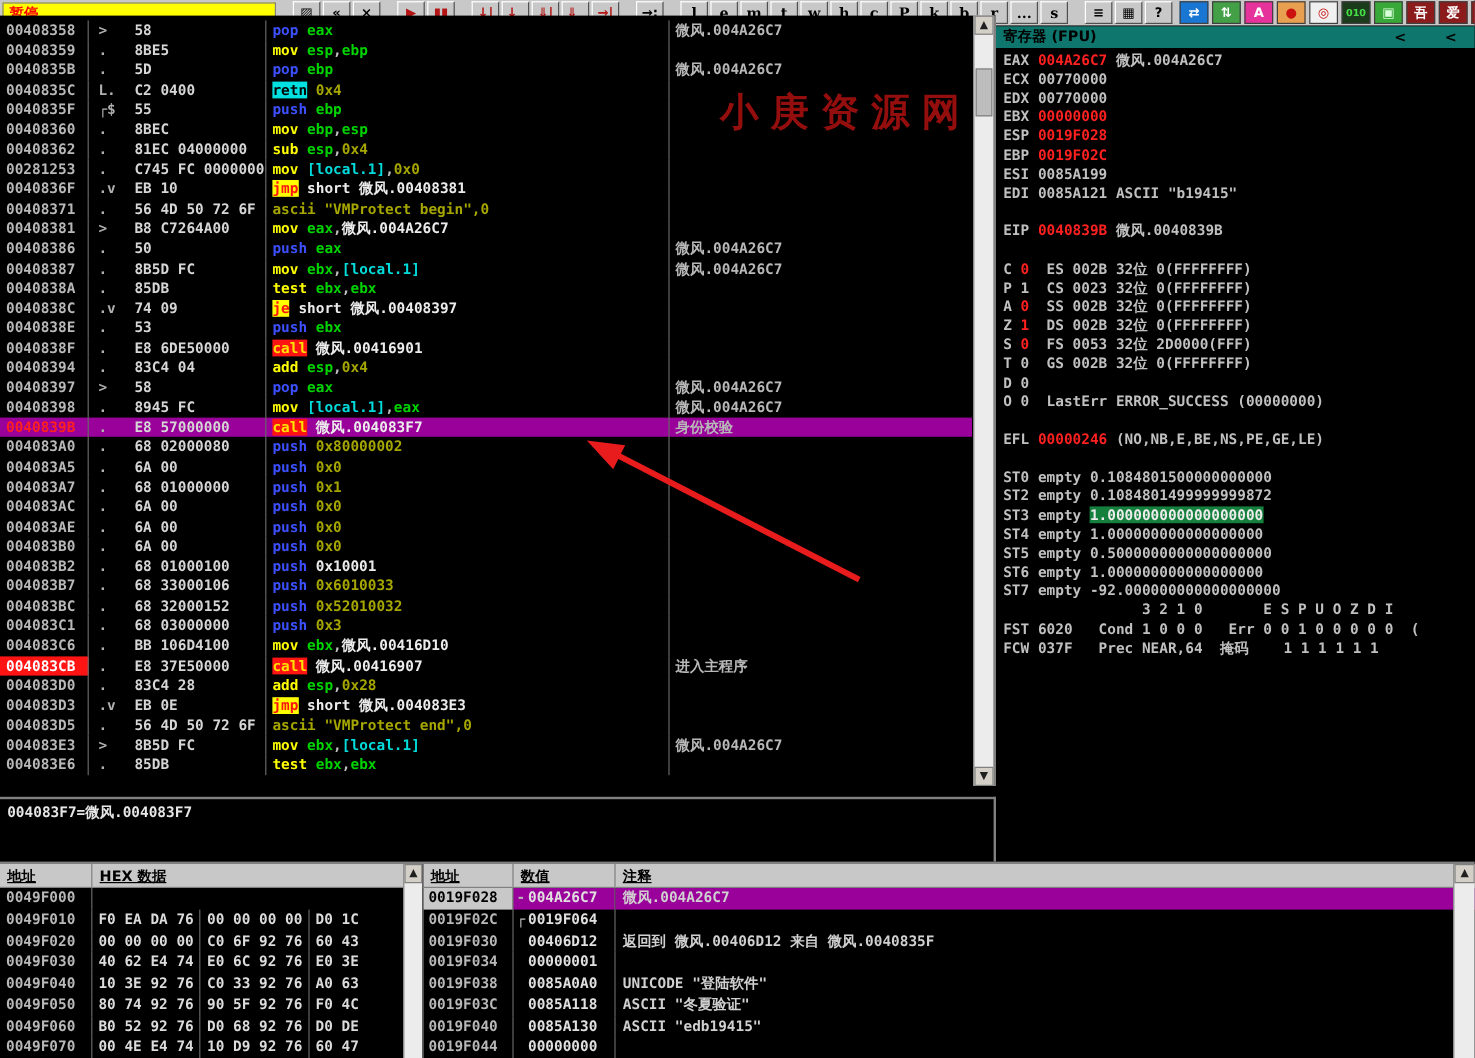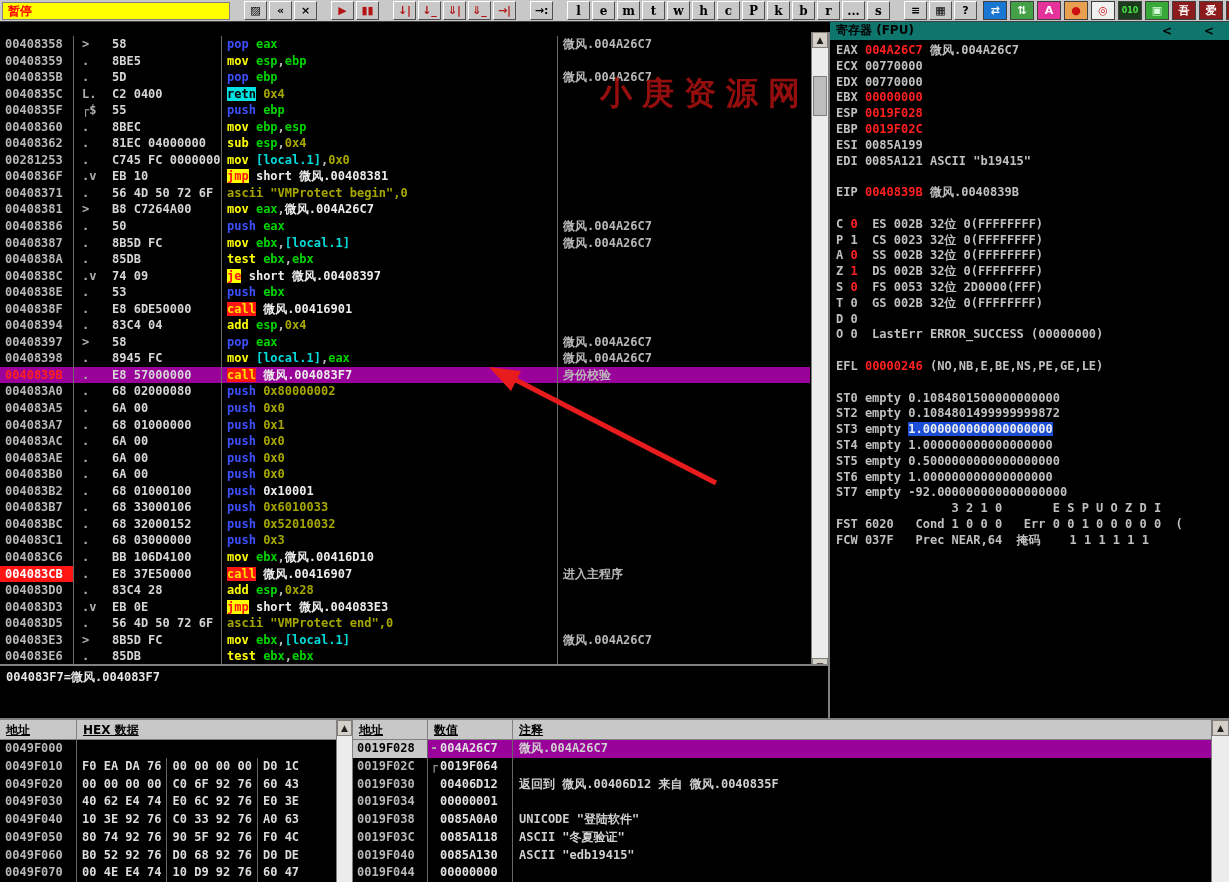--- a/index.html
+++ b/index.html
@@ -13,40 +13,40 @@
     color:#ff0000;font-weight:bold;font-size:12px;line-height:17px;padding-left:5px;box-sizing:border-box;flex:none;}
   .tbtn{width:23px;height:19px;background:#c8c8c8;border-top:1px solid #fff;border-left:1px solid #fff;
     border-right:1px solid #505050;border-bottom:1px solid #505050;font-size:11px;font-weight:bold;color:#000;
     display:flex;align-items:center;justify-content:center;flex:none;box-sizing:border-box;cursor:default;}
   .tbtn.red{color:#b41414;}
   .tbtn.letter{font-family:"DejaVu Serif",serif;font-size:12px;}
   .tgap{width:8px;flex:none;}
   .picon{width:24px;height:19px;flex:none;display:flex;align-items:center;justify-content:center;
     font-size:11px;font-weight:bold;border:1px solid #404040;box-sizing:border-box;}
   
-  .disasm{position:absolute;left:0;top:32px;width:830px;height:642px;background:#000;
+  .disasm{position:absolute;left:0;top:13px;width:830px;height:642px;background:#000;
     border-right:2px solid #808080;box-sizing:border-box;}
   .drows{position:absolute;left:0;top:4px;right:18px;}
   .drow{display:grid;grid-template-columns:74px 148px 336px auto;height:16.55px;line-height:16.55px;
     font-size:12px;font-weight:bold;white-space:pre;}
   .dcell{overflow:hidden;border-right:1px solid #666;}
   .dcell.cmt{border-right:none;}
   .addr{color:#b8b8b8;padding-left:5px;}
   .mark{display:inline-block;width:30px;color:#b0b0b0;padding-left:8px;}
   .hexb{color:#d6d6d6;}
   .instr{padding-left:5px;}
   .cmtx{color:#b8b8b8;padding-left:5px;}
   .drow.eip{background:#9a009a;}
   .drow.eip .addr{color:#ff2020;}
   .addr.bp{background:#ff1414;color:#fff;}
   
   .t-g{color:#c0c0c0}.t-w{color:#ececec}.t-b{color:#3c50ff}.t-y{color:#ffff00}.t-r{color:#00d400}
   .t-i{color:#a6a600}.t-l{color:#00dcdc}.t-s{color:#a6a600}
   .t-C{background:#ff1414;color:#ffe000}.t-J{background:#ffff00;color:#ff1414}.t-R{background:#00e0e0;color:#000}
-  .t-red{color:#ff2020}.t-hl{background:#1d4ed8;color:#ececec}
+  .t-red{color:#ff2020}.t-hl{background:#15803d;color:#ececec}
   
   .vscroll{position:absolute;width:16px;background:#ececec;border-left:1px solid #808080;}
   .sbtn{position:absolute;left:0;width:16px;height:16px;background:#d4d0c8;border:1px solid #808080;
     box-sizing:border-box;font-size:9px;color:#202020;text-align:center;line-height:14px;font-family:"DejaVu Sans",sans-serif;}
   .sthumb{position:absolute;left:1px;width:14px;background:#bdbdbd;border:1px solid #808080;box-sizing:border-box;}
   
   .regs{position:absolute;left:830px;top:22px;width:399px;height:644px;background:#000;}
   .regtitle{height:18px;background:#0f766e;color:#000;font-weight:bold;font-size:12px;line-height:17px;
     padding-left:6px;position:relative;font-family:"DejaVu Sans",sans-serif;}
   .collapse{position:absolute;top:1px;width:24px;text-align:center;color:#000;font-weight:bold;cursor:default;}

